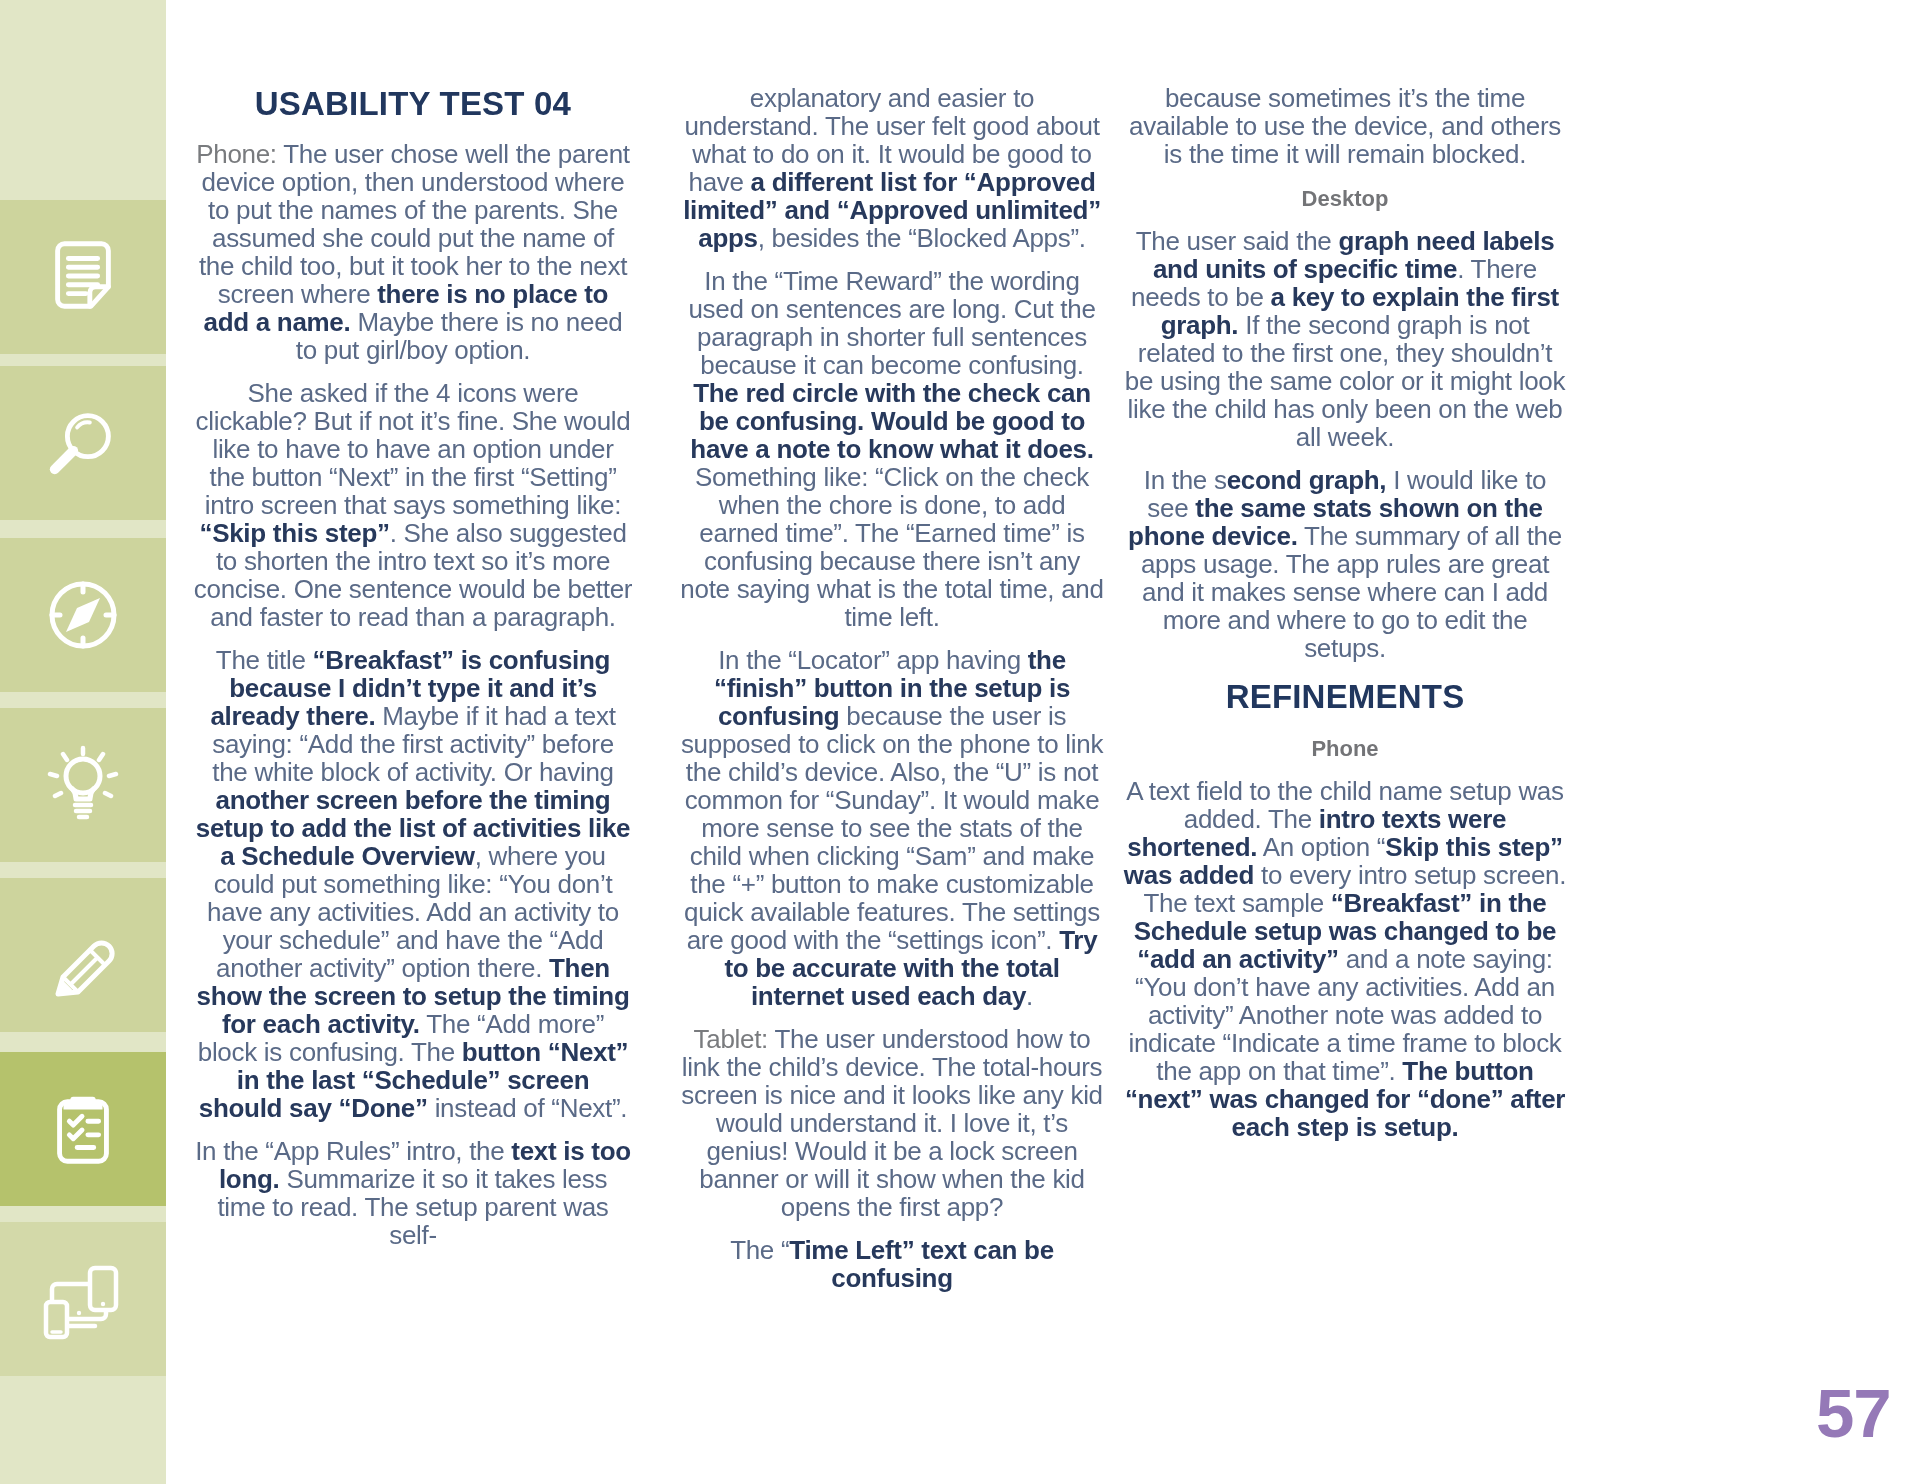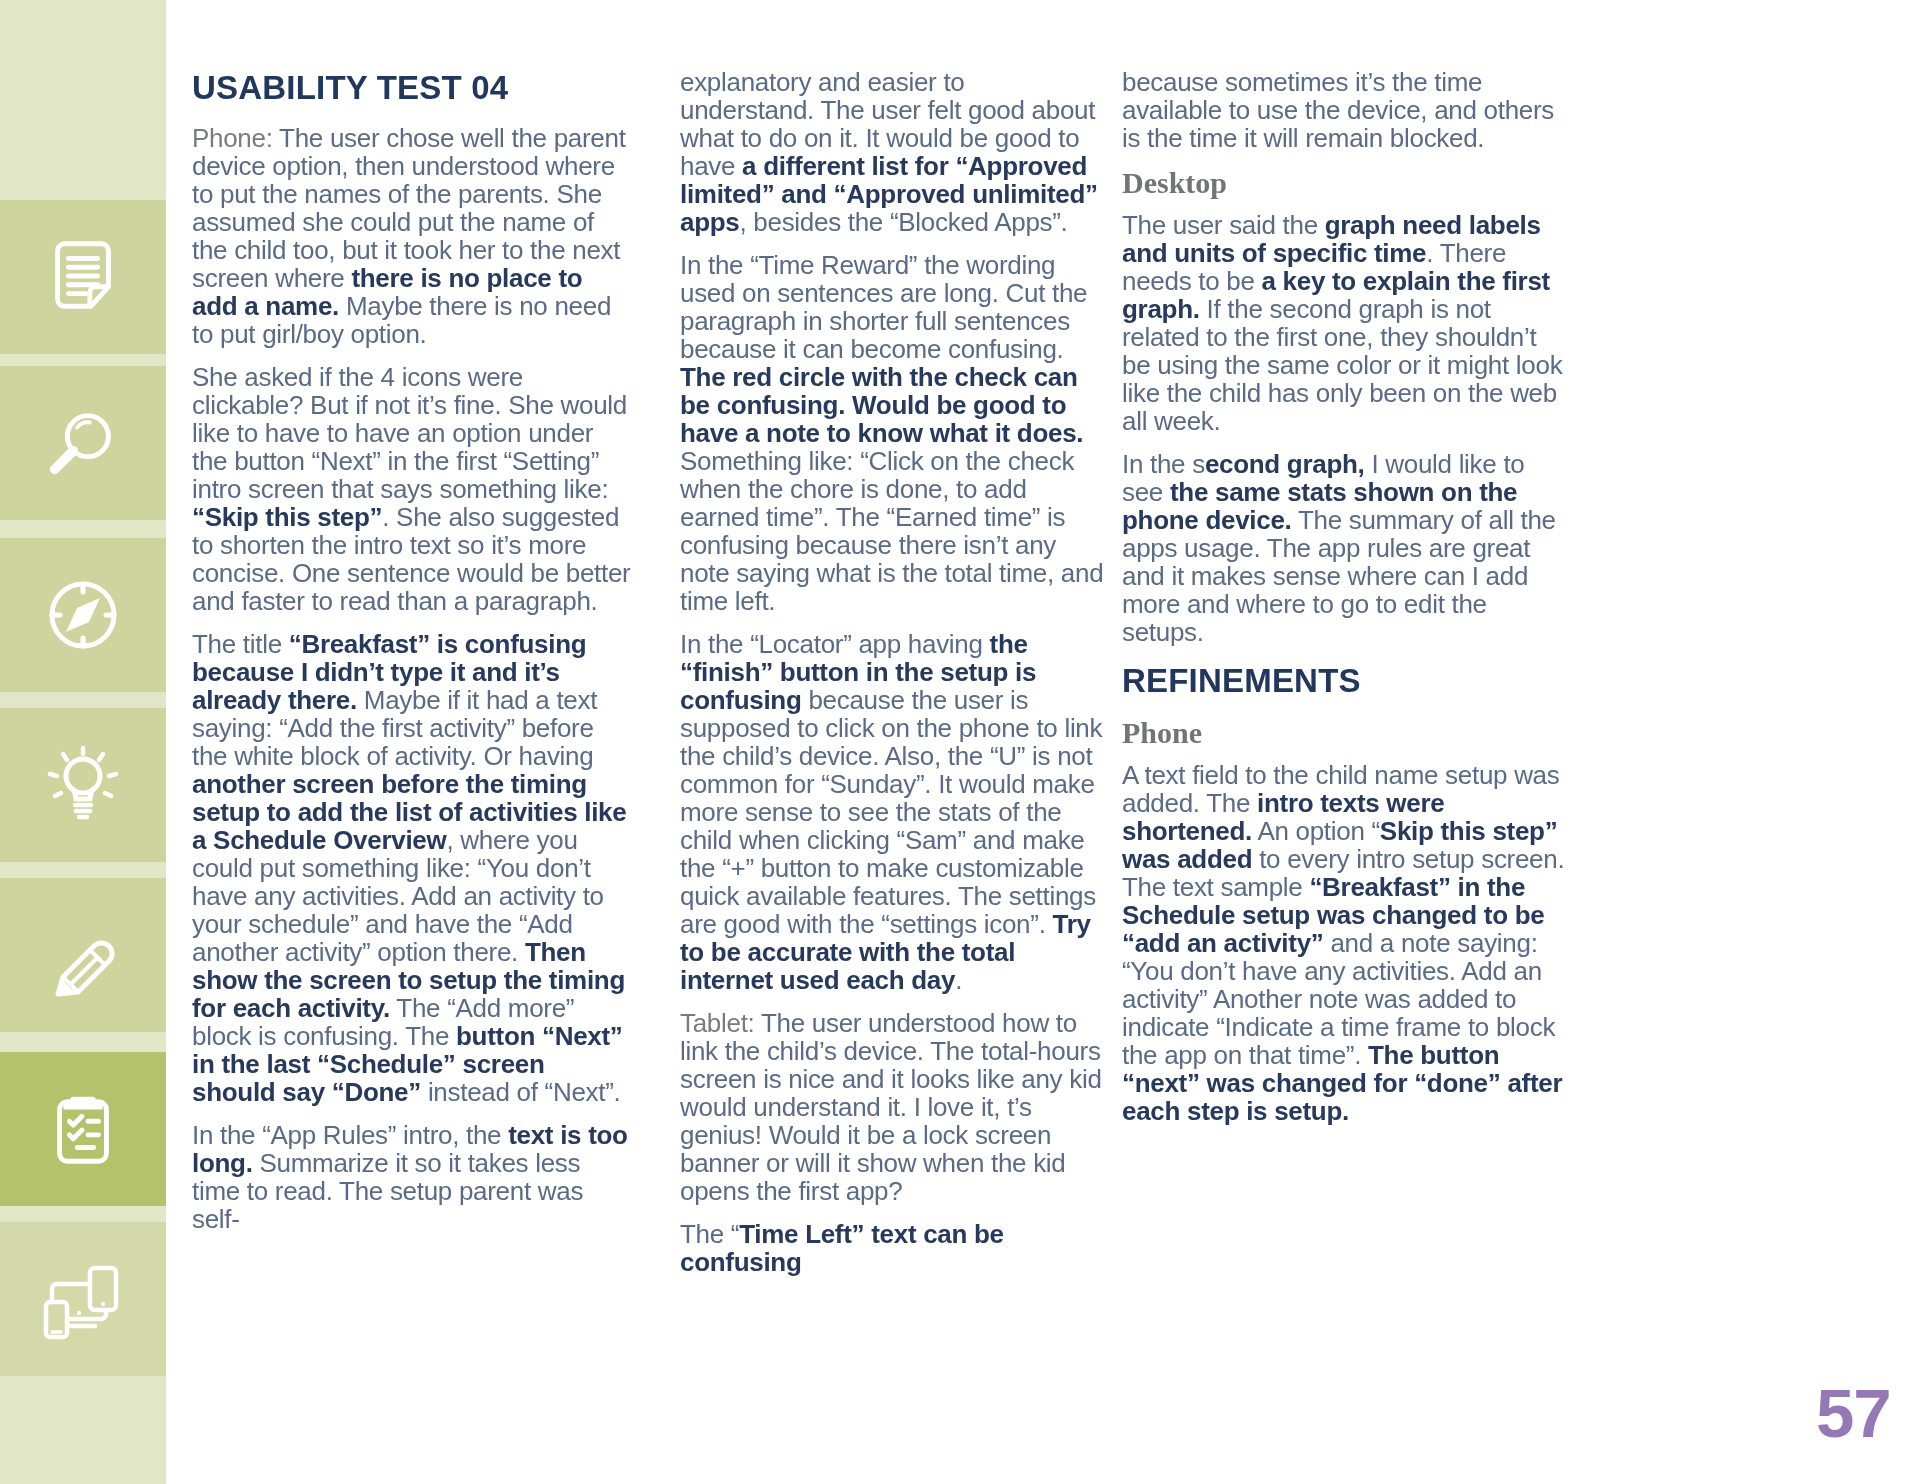--- a/index.html
+++ b/index.html
@@ -4,33 +4,33 @@
 <style>
   html,body{margin:0;padding:0;background:#ffffff;}
   .page{position:relative;width:1920px;height:1484px;background:#ffffff;overflow:hidden;
         font-family:"Liberation Sans","DejaVu Sans",sans-serif;}
   
   .sidebar{position:absolute;left:0;top:0;width:166px;height:1484px;}
   .side-block{position:absolute;left:0;width:166px;height:154px;
               display:flex;align-items:center;justify-content:center;}
   .side-block svg{display:block;}
   
-  .col{position:absolute;top:68px;}
+  .col{position:absolute;top:84px;text-align:center;}
   .col-1{left:192px;width:442px;}
   .col-2{left:680px;width:424px;}
   .col-3{left:1122px;width:446px;}
   .col p{margin:0 0 15px 0;font-size:26px;line-height:28px;letter-spacing:-0.3px;
          color:var(--body-text,#5a6a87);}
   .run-normal{}
   .run-bold{font-weight:700;color:var(--bold-text,#27395c);}
   .run-label{font-weight:400;color:var(--label-text,#797b7e);}
   .col h1{margin:0 0 16px 0;font-size:33px;line-height:40px;letter-spacing:0.2px;
           font-weight:700;color:var(--heading,#21375e);}
-  .col h3{margin:2px 0 12px 0;font-size:30px;line-height:32px;font-weight:700;
-          color:var(--subheading,#737477);font-family:Liberation Serif, serif;}
+  .col h3{margin:2px 0 12px 0;font-size:22px;line-height:32px;font-weight:700;
+          color:var(--subheading,#737477);}
   .gap-before{margin-top:36px;}
   .page-number{position:absolute;left:1816px;top:1374px;font-size:69px;font-weight:700;
                color:var(--page-number,#9579b7);letter-spacing:-1px;}
 </style>
 </head>
 <body>
 
 <div class="page">
   <aside class="sidebar" id="sidebar" style="background: rgb(225, 230, 198);">
       <div class="side-block" style="top: 200px; height: 154px; background: rgb(205, 212, 157);">

